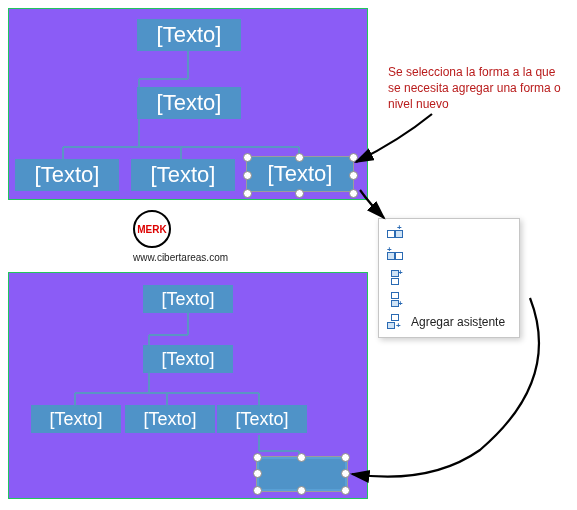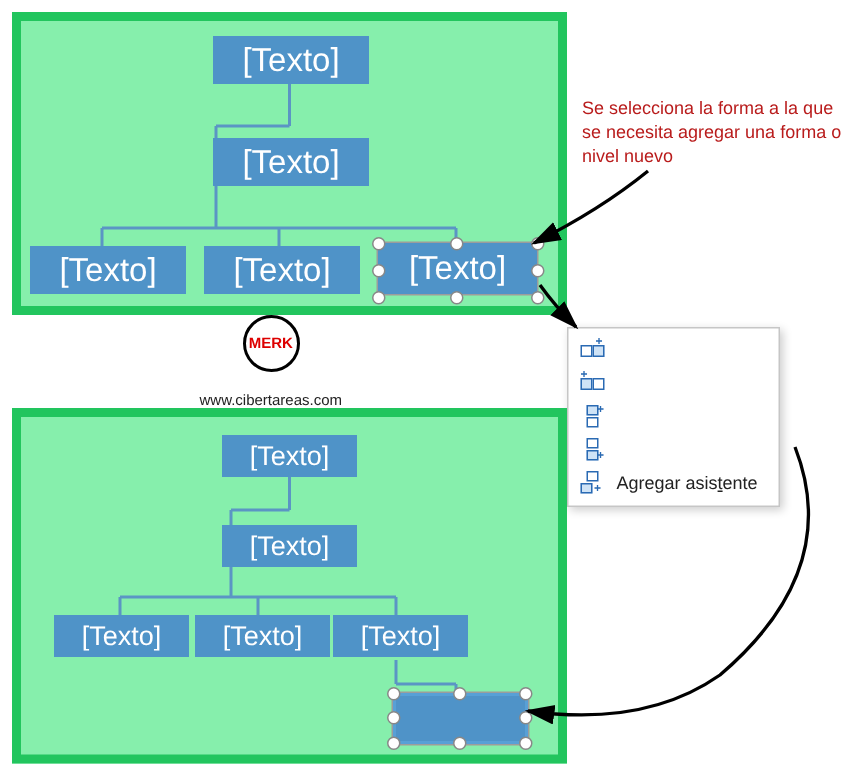--- a/index.html
+++ b/index.html
@@ -1,26 +1,26 @@
 <!DOCTYPE html>
 <html><head>
 <meta charset="utf-8">
 <style>
   body{margin:0;font-family:Segoe UI,Arial,sans-serif;font-size:13px;color:#222;background:#fff}
   .canvas{position:relative;width:577px;height:510px}
-  .chart{position:absolute;border:6px solid #22c55e;background:#86efac}
+  .chart{position:absolute;border:1px solid #22c55e;background:#8b5cf6}
   svg.tree{position:absolute;top:0;left:0}
   .node{position:absolute;background:#4f93c8;color:#fff;display:flex;align-items:center;justify-content:center;font-size:22px;font-weight:400}
   .node.small{font-size:18px}
   .selected{outline:1px solid #9c9c9c}
   .handle{position:absolute;width:7px;height:7px;border:1px solid #888;background:#fff;border-radius:50%}
   .annotation{position:absolute;font-size:12px;line-height:1.35;color:#b91c1c}
-  .logo{position:absolute;text-align:center}
+  .logo{position:absolute;text-align:left}
   .logo .dot{width:34px;height:34px;border:2px solid #000;border-radius:50%;display:inline-flex;align-items:center;justify-content:center;font-size:10px;color:#d00;font-weight:bold}
-  .logo .url{font-size:10px;display:block;margin-top:14px}
+  .logo .url{font-size:10px;display:block;margin-top:4px}
   .menu{position:absolute;border:1px solid #c6c6c6;background:#fff;box-shadow:2px 2px 6px rgba(0,0,0,.2);padding:4px 0}
   .menu-item{display:flex;align-items:center;padding:3px 14px 3px 8px;font-size:12px;cursor:default}
   .mi-icon{width:16px;height:16px;margin-right:8px;flex:none;position:relative}
   .box{position:absolute;border:1px solid #2a6ab3;background:#cfe3f6}
   .plus{position:absolute;font-size:8px;color:#2a6ab3;font-weight:bold;line-height:1}
   .arrows{position:absolute;top:0;left:0;pointer-events:none}
   u.ak{text-decoration:underline}
   .newbox{position:absolute;background:#4f93c8;border:2px solid #58a0d6}
 </style>
 </head>

